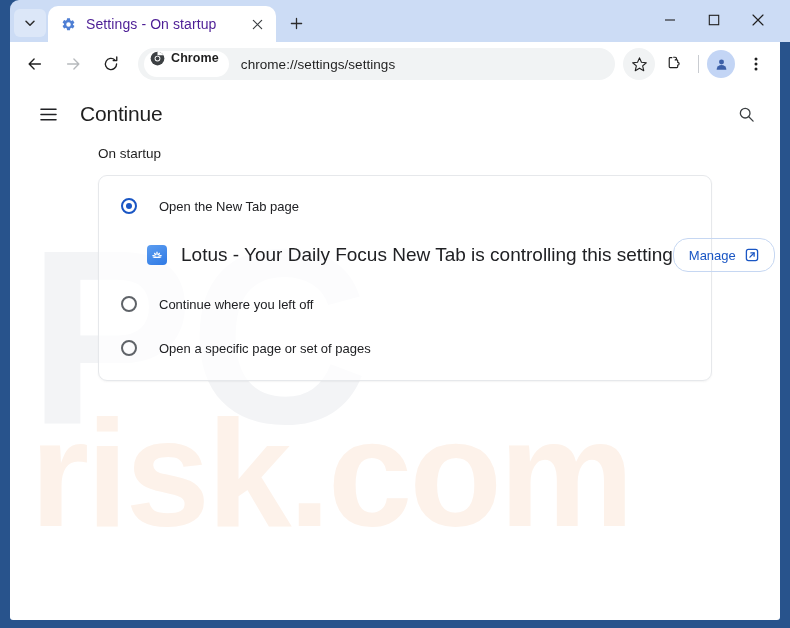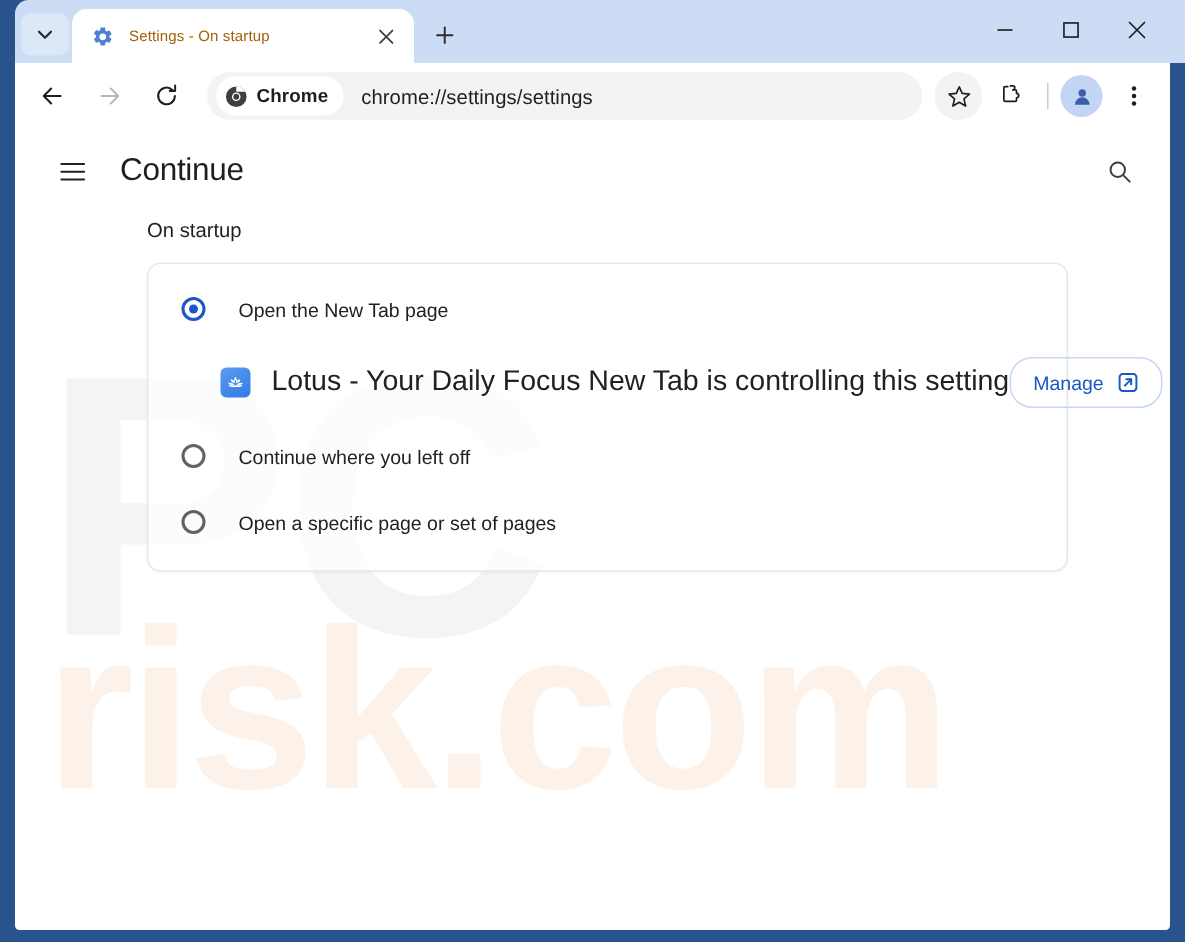--- a/index.html
+++ b/index.html
@@ -55,22 +55,22 @@
   }
 
   .tab-favicon {
     width: 16px; height: 16px;
     margin-right: 10px;
     flex: 0 0 16px;
     display: flex; align-items: center; justify-content: center;
   }
 
   .tab-title {
-    font-size: 10px;
-    color: #a16207;
+    font-size: 14px;
+    color: #4c1d95;
     white-space: nowrap;
     overflow: hidden;
     text-overflow: ellipsis;
     flex: 1 1 auto;
     letter-spacing: 0.1px;
   }
 
   .tab-close {
     width: 22px; height: 22px;
     display: flex; align-items: center; justify-content: center;
@@ -131,21 +131,21 @@
     padding-left: 4px;
     min-width: 0;
     cursor: text;
   }
 
   .chrome-chip {
     height: 26px;
     background: #ffffff;
     border-radius: 13px;
     display: flex;
-    align-items: center;
+    align-items: flex-start;
     padding: 0 10px 0 6px;
     margin-left: 2px;
     flex: 0 0 auto;
   }
   .chrome-chip-label {
     font-size: 12.5px;
     color: #1f1f1f;
     font-weight: bold;
     margin-left: 6px;
     letter-spacing: 0.1px;

